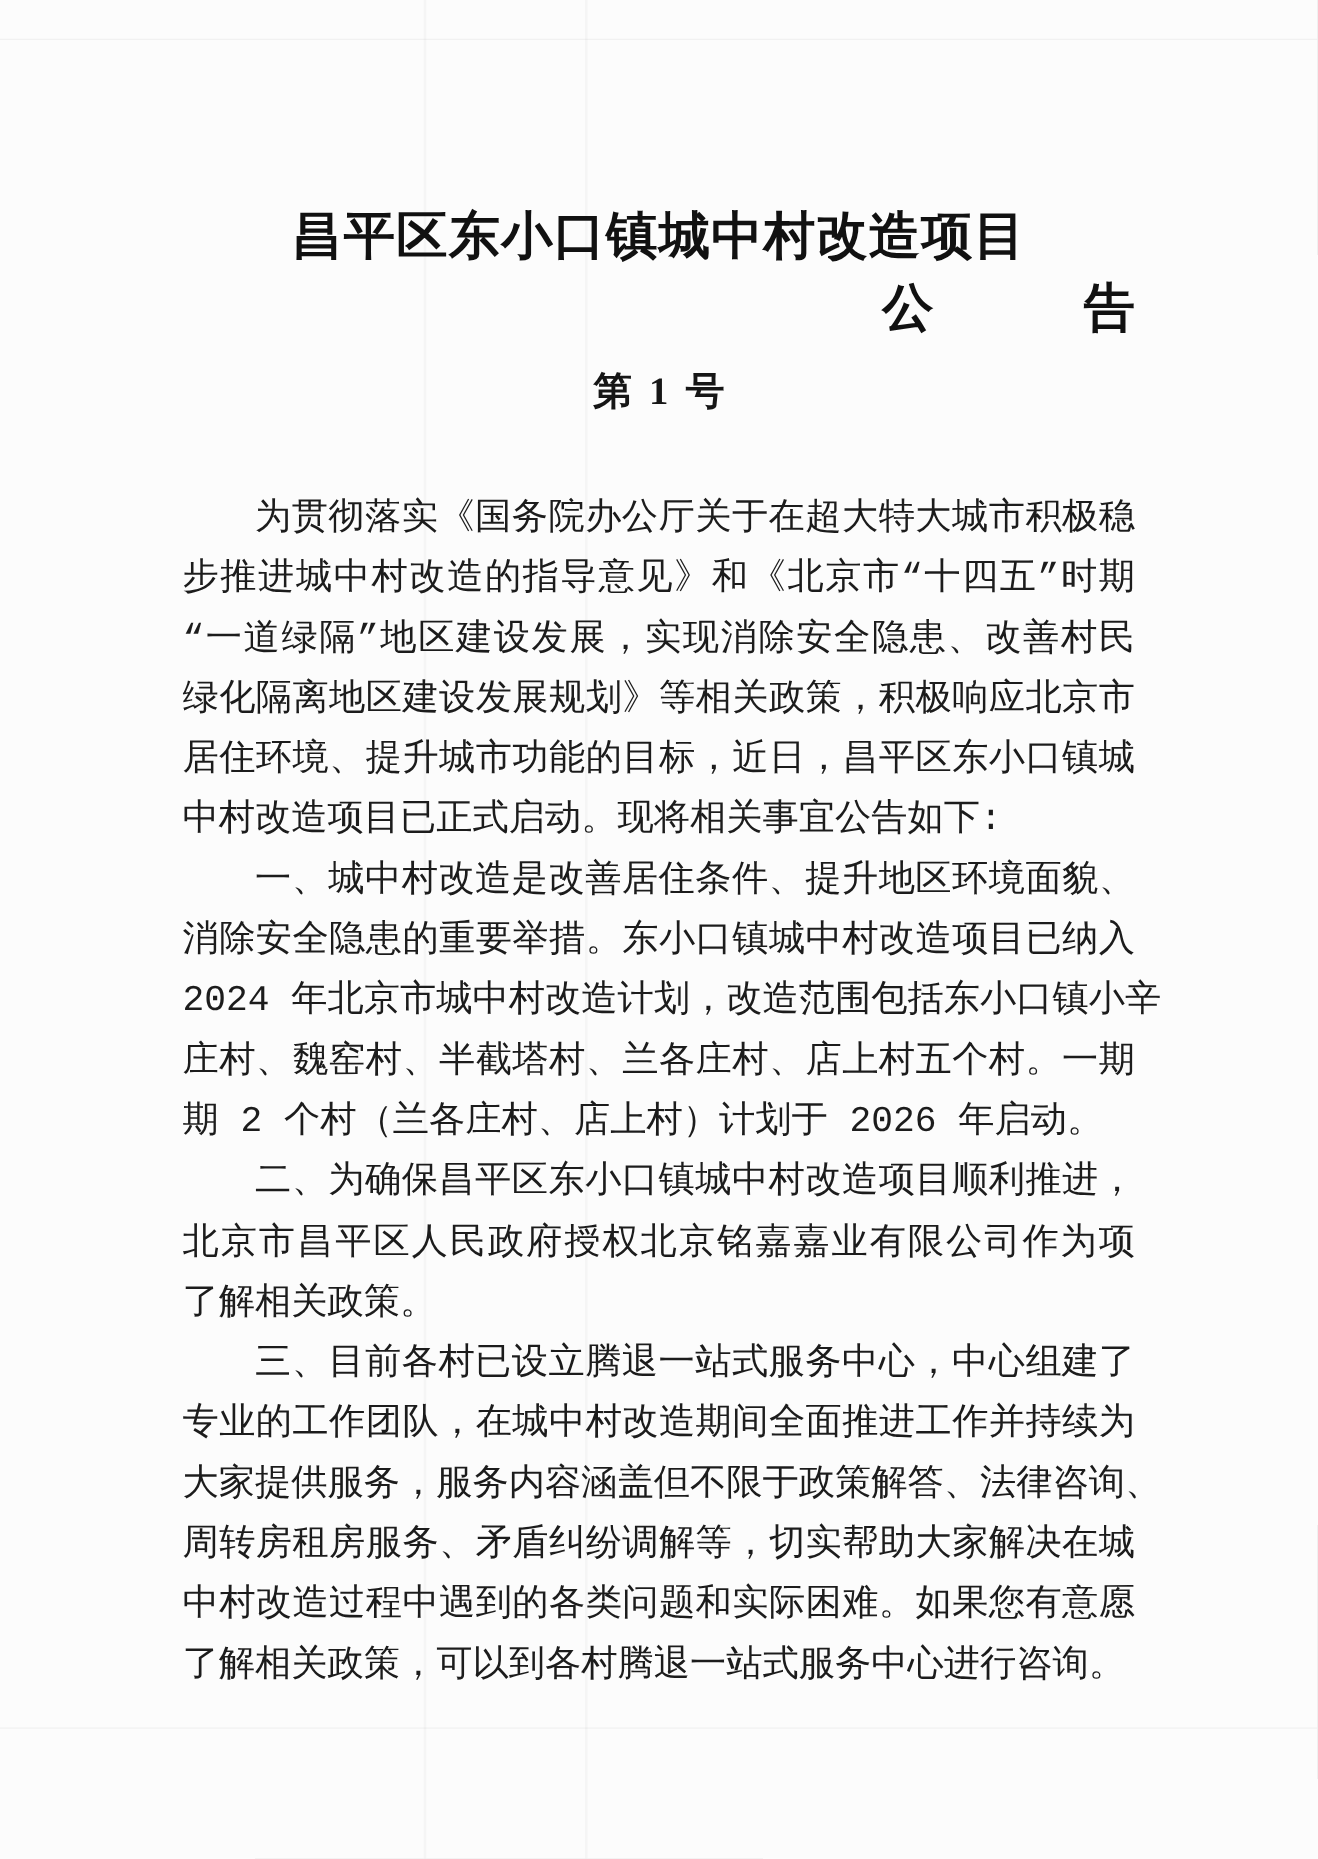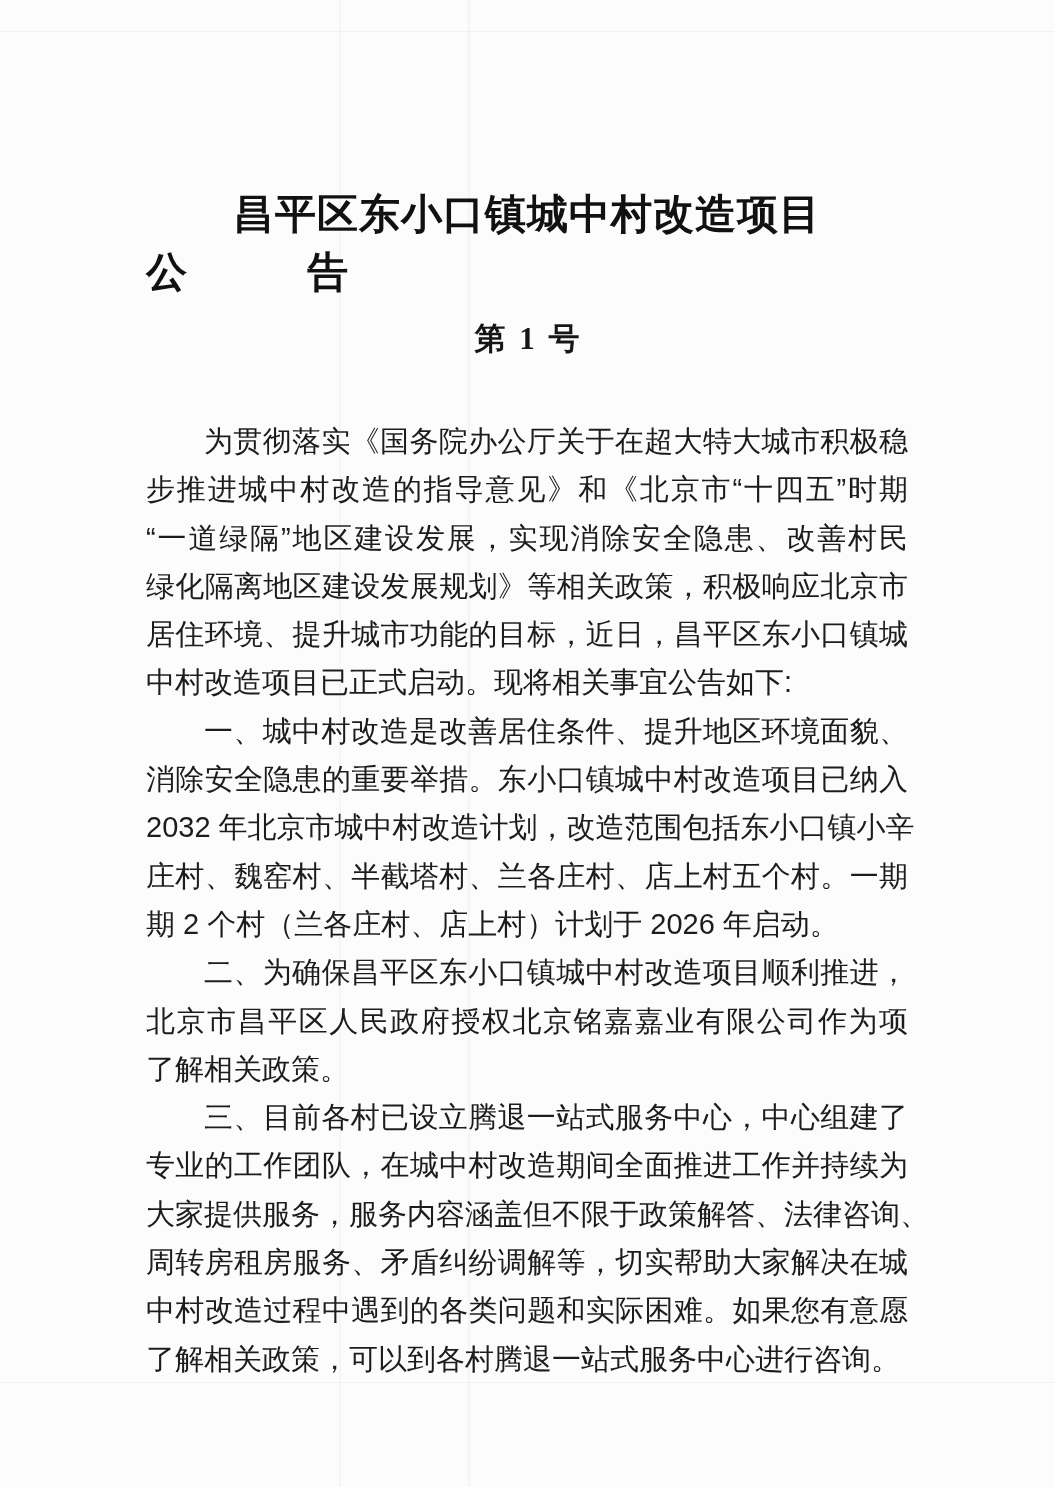--- a/index.html
+++ b/index.html
@@ -34,55 +34,55 @@
     height: 1px;
     background: rgba(150,150,150,0.10);
     pointer-events: none;
   }
   .scan-streak-h.h1 { top: 31px; }
   .scan-streak-h.h2 { top: 1382px; }
 
   .doc {
     position: absolute;
     left: 146px;
-    top: 186px;
+    top: 160px;
     width: 762px;
   }
   .title {
     margin: 0;
     font-family: "DejaVu Sans", "Liberation Sans", sans-serif;
     font-weight: bold;
     font-size: 41px;
     line-height: 56px;
     text-align: center;
     letter-spacing: 1px;
     color: #111;
   }
   .subtitle {
     font-family: "DejaVu Sans", "Liberation Sans", sans-serif;
     font-weight: bold;
     font-size: 41px;
     line-height: 60px;
-    text-align: left;
+    text-align: right;
     word-spacing: 106px;
     color: #111;
   }
   .doc-number {
     font-family: "Liberation Serif", "DejaVu Serif", serif;
     font-weight: bold;
     font-size: 31px;
     line-height: 52px;
     text-align: center;
     word-spacing: 6px;
     color: #161616;
     margin-top: 11px;
   }
   .body-text {
     margin-top: 52px;
-    font-family: Liberation Sans, sans-serif;
+    font-family: Liberation Mono, monospace;
     font-size: 29px;
     color: #1c1c1c;
   }
   .line {
     height: 48.3px;
     line-height: 48.3px;
     text-align: justify;
     text-align-last: justify;
     white-space: nowrap;
     overflow: visible;
@@ -108,21 +108,21 @@
     <div class="doc-number">第 1 号</div>
     <div class="body-text">
         <div class="line indent">为贯彻落实《国务院办公厅关于在超大特大城市积极稳</div>
         <div class="line">步推进城中村改造的指导意见》和《北京市“十四五”时期</div>
         <div class="line">“一道绿隔”地区建设发展，实现消除安全隐患、改善村民</div>
         <div class="line">绿化隔离地区建设发展规划》等相关政策，积极响应北京市</div>
         <div class="line">居住环境、提升城市功能的目标，近日，昌平区东小口镇城</div>
         <div class="line end">中村改造项目已正式启动。现将相关事宜公告如下:</div>
         <div class="line indent">一、城中村改造是改善居住条件、提升地区环境面貌、</div>
         <div class="line">消除安全隐患的重要举措。东小口镇城中村改造项目已纳入</div>
-        <div class="line">2032 年北京市城中村改造计划，改造范围包括东小口镇小辛</div>
+        <div class="line">2024 年北京市城中村改造计划，改造范围包括东小口镇小辛</div>
         <div class="line">庄村、魏窑村、半截塔村、兰各庄村、店上村五个村。一期</div>
         <div class="line end">期 2 个村（兰各庄村、店上村）计划于 2026 年启动。</div>
         <div class="line indent">二、为确保昌平区东小口镇城中村改造项目顺利推进，</div>
         <div class="line">北京市昌平区人民政府授权北京铭嘉嘉业有限公司作为项</div>
         <div class="line end">了解相关政策。</div>
         <div class="line indent">三、目前各村已设立腾退一站式服务中心，中心组建了</div>
         <div class="line">专业的工作团队，在城中村改造期间全面推进工作并持续为</div>
         <div class="line">大家提供服务，服务内容涵盖但不限于政策解答、法律咨询、</div>
         <div class="line">周转房租房服务、矛盾纠纷调解等，切实帮助大家解决在城</div>
         <div class="line">中村改造过程中遇到的各类问题和实际困难。如果您有意愿</div>

